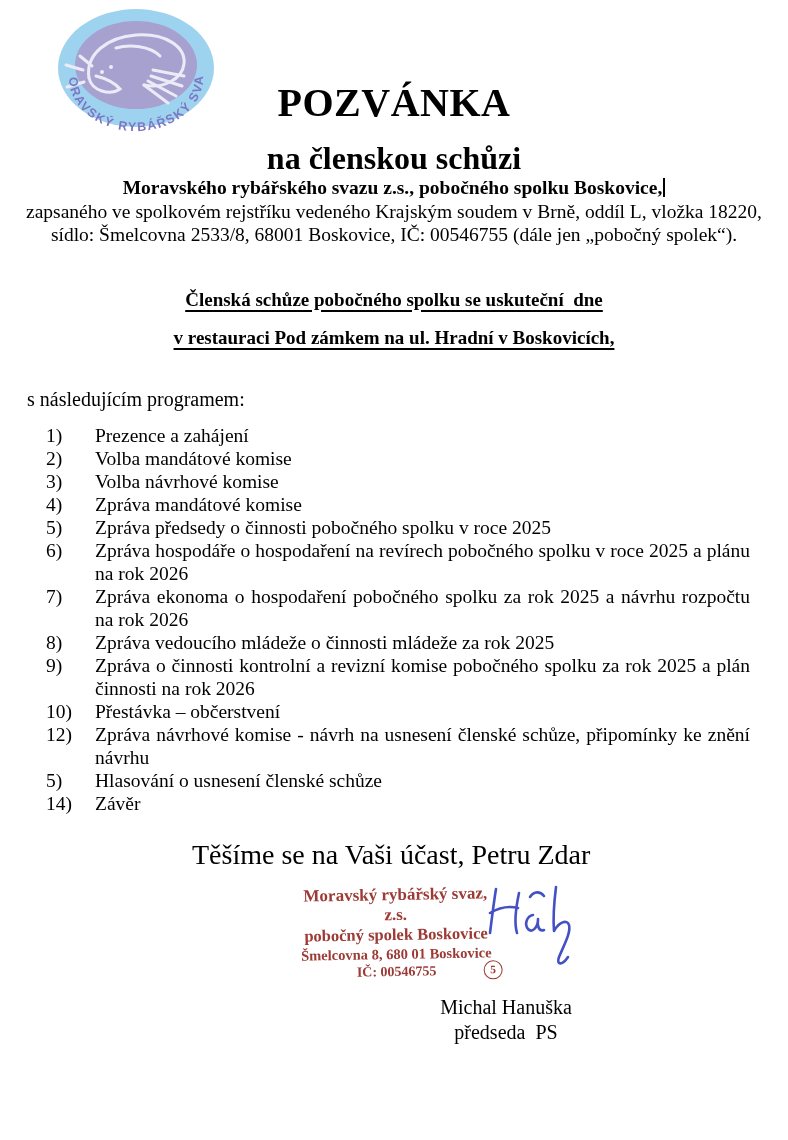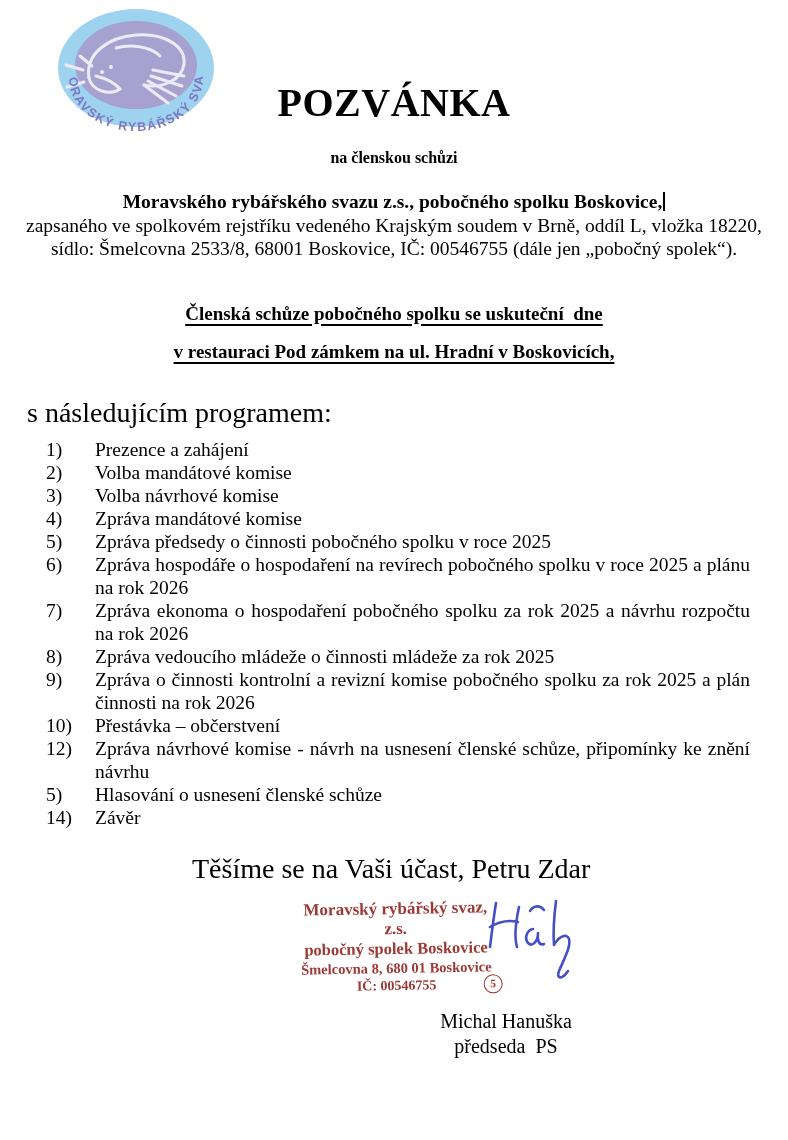--- a/index.html
+++ b/index.html
@@ -11,33 +11,33 @@
     color:#000;
     overflow:hidden;
   }
   
   .logo{position:absolute;left:56px;top:6px;width:160px;height:126px;}
   
   .title{
     padding-top:80px;text-align:center;
     font-size:40px;font-weight:bold;line-height:46px;letter-spacing:.5px;
   }
-  .subtitle{margin-top:18px;text-align:center;font-size:16px;font-weight:bold;line-height:28px;}
+  .subtitle{margin-top:18px;text-align:center;font-size:32px;font-weight:bold;line-height:28px;}
   
-  .intro{margin-top:18px;text-align:center;font-size:19.5px;line-height:23.5px;}
+  .intro{margin-top:4px;text-align:center;font-size:19.5px;line-height:23.5px;}
   .intro .b{font-weight:bold;}
   .caret{display:inline-block;width:2px;height:19px;background:#000;vertical-align:-3px;margin-left:1px;}
   
   .announce{margin-top:38px;text-align:center;font-size:19px;font-weight:bold;}
   .announce div{
     text-decoration:underline;text-decoration-thickness:2px;text-underline-offset:4px;
     line-height:30px;margin-bottom:8px;white-space:pre-wrap;
   }
   
-  .prog-intro{margin:34px 8px 0 27px;font-size:28px;line-height:24px;}
+  .prog-intro{margin:34px 8px 0 27px;font-size:20px;line-height:24px;}
   .prog-list{margin:13px 38px 0 46px;}
   .prog-item{display:grid;grid-template-columns:49px 1fr;font-size:19.5px;line-height:23px;}
   .prog-item .txt{text-align:justify;}
   
   .closing{margin:28px 0 0 192px;font-size:28px;line-height:24px;}
   
   .stamp-area{position:relative;height:112px;margin-top:12px;}
   .stamp{
     position:absolute;left:292px;top:6px;width:208px;
     text-align:center;font-weight:bold;transform:rotate(-1deg);

